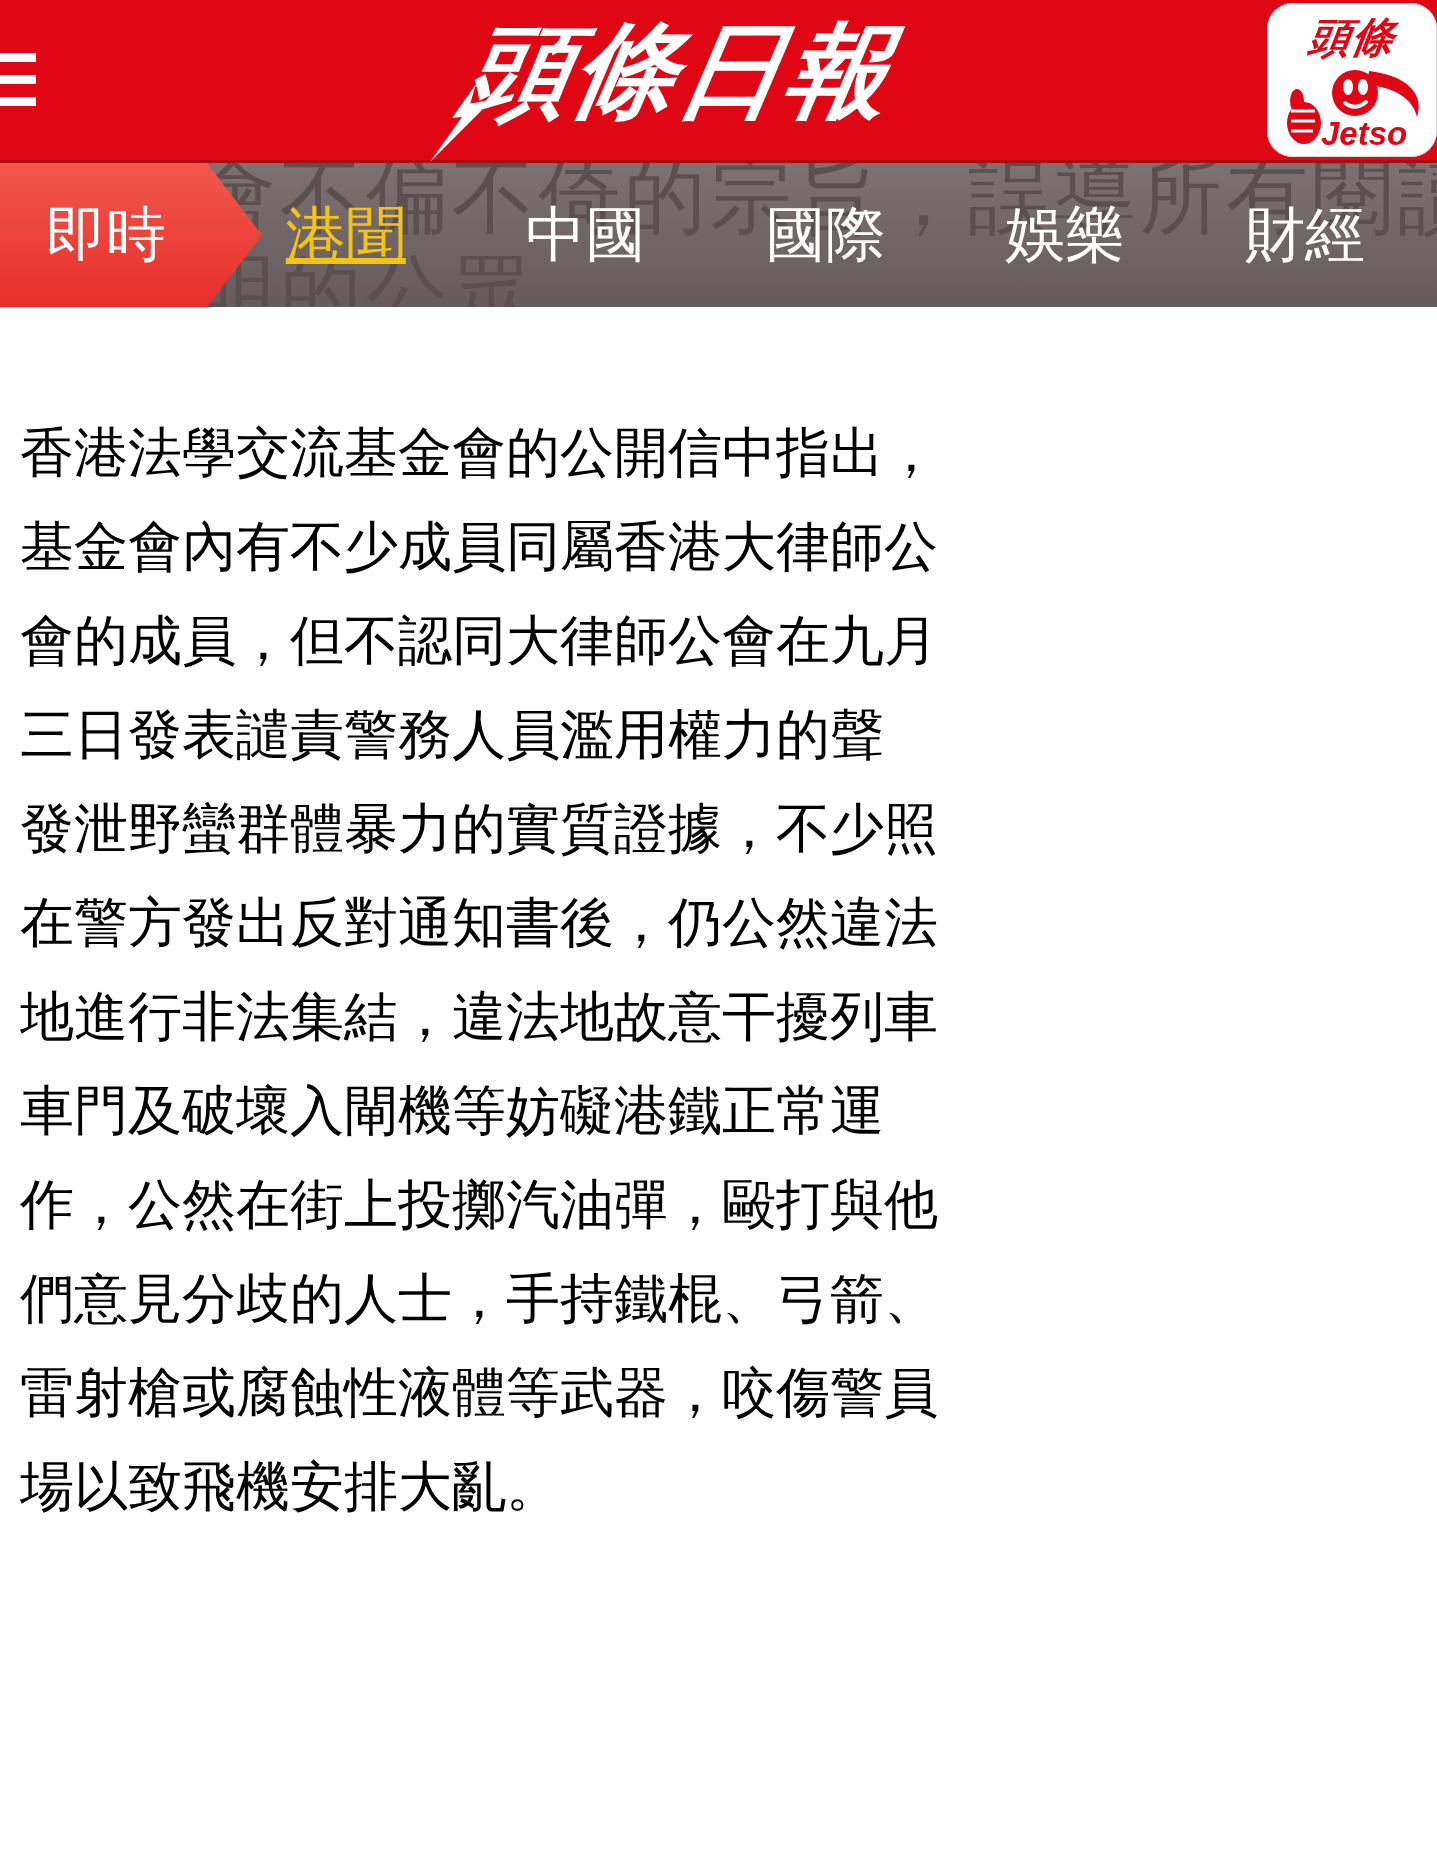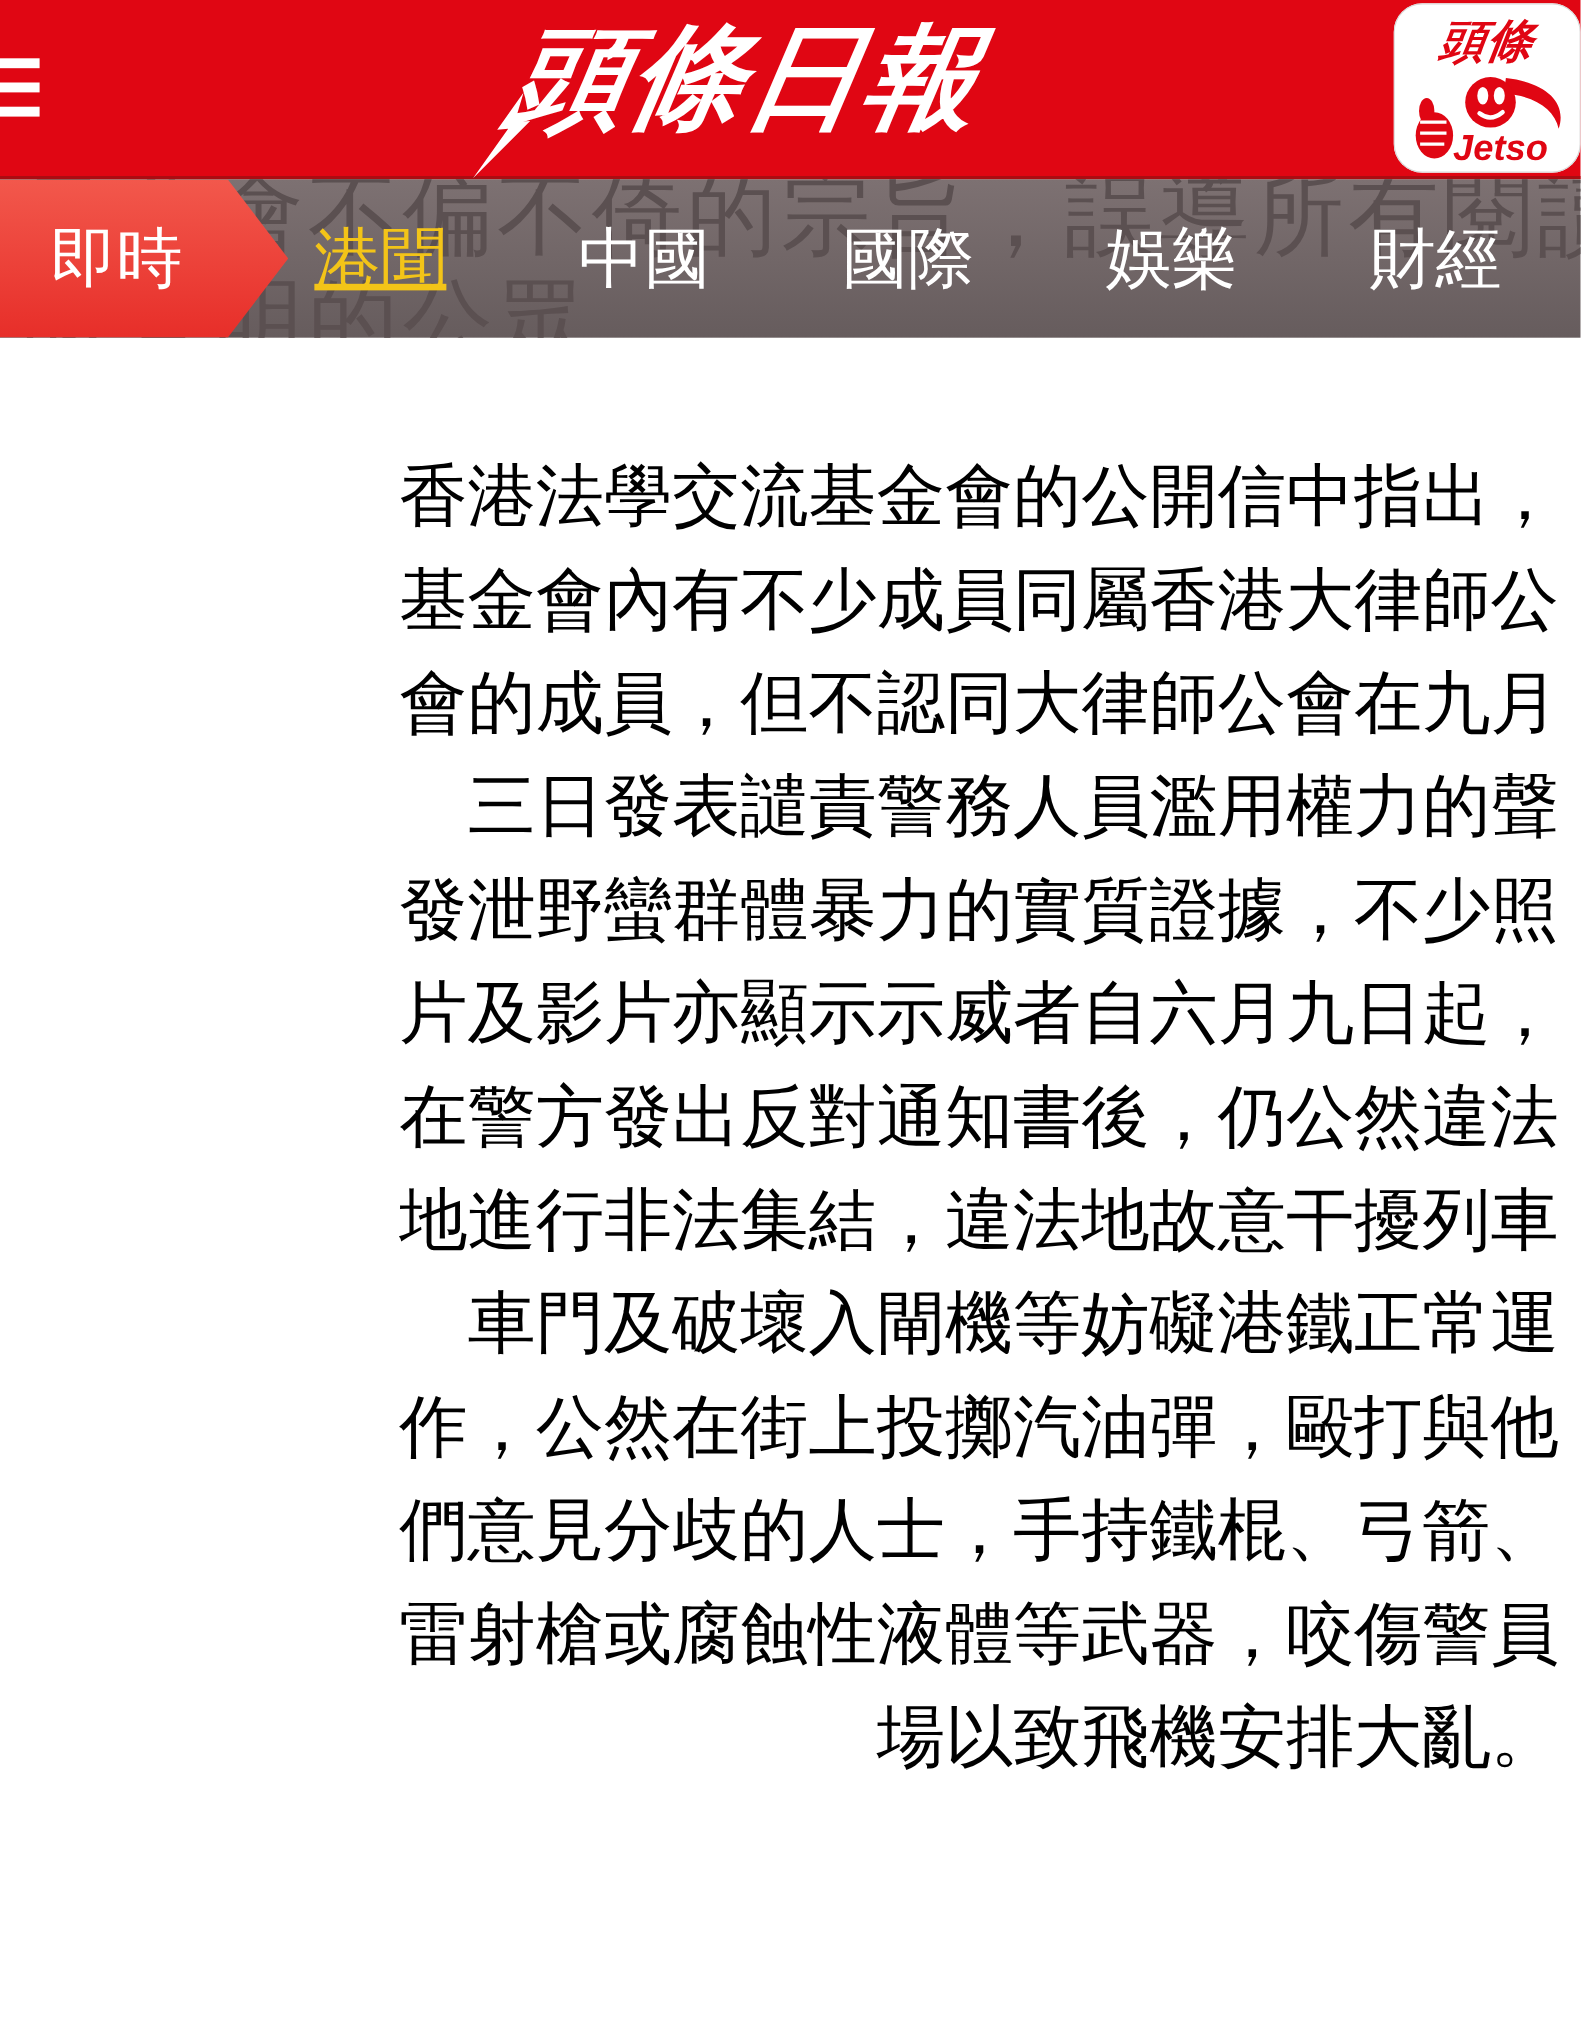--- a/index.html
+++ b/index.html
@@ -58,23 +58,22 @@
   }
   .tab{
     font-size:60px;line-height:64px;color:#ffffff;
     white-space:nowrap;cursor:pointer;
   }
   .tab.active{color:#f3c418;text-decoration:underline;}
 
   
   .article{margin-top:98px;padding:0 20px;color:#000000;}
   .article .line{
-    font-size:62px;line-height:94px;white-space:nowrap;
+    font-size:54px;line-height:94px;white-space:nowrap;
     letter-spacing:0;
-    text-align:right;
   }
 </style>
 </head>
 <body>
 
 <div class="app-header">
 
   <div class="hamburger">
     <div class="bar"></div>
     <div class="bar"></div>
@@ -125,21 +124,20 @@
     <div class="tab">財經</div>
   </div>
 </div>
 
 <div class="article">
     <div class="line">香港法學交流基金會的公開信中指出，</div>
     <div class="line">基金會內有不少成員同屬香港大律師公</div>
     <div class="line">會的成員，但不認同大律師公會在九月</div>
     <div class="line">三日發表譴責警務人員濫用權力的聲</div>
     <div class="line">發泄野蠻群體暴力的實質證據，不少照</div>
-    <div class="line">片及影片亦顯示示威者自六月九日起，</div>
     <div class="line">在警方發出反對通知書後，仍公然違法</div>
     <div class="line">地進行非法集結，違法地故意干擾列車</div>
     <div class="line">車門及破壞入閘機等妨礙港鐵正常運</div>
     <div class="line">作，公然在街上投擲汽油彈，毆打與他</div>
     <div class="line">們意見分歧的人士，手持鐵棍、弓箭、</div>
     <div class="line">雷射槍或腐蝕性液體等武器，咬傷警員</div>
     <div class="line">場以致飛機安排大亂。</div>
   </div>
 
 </body></html>

